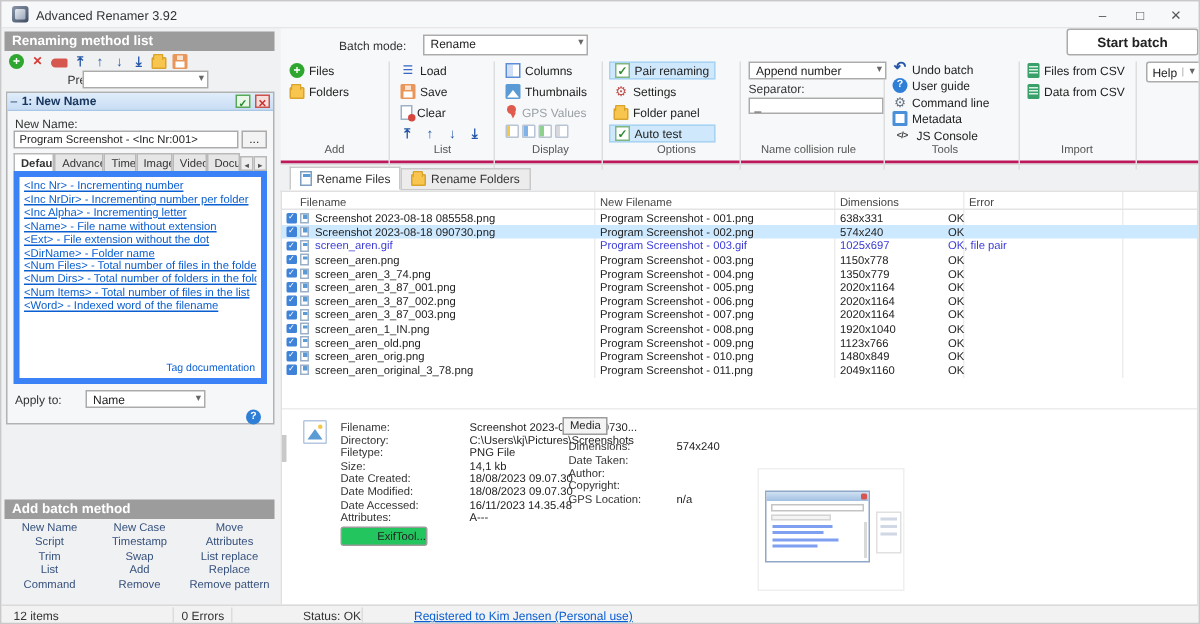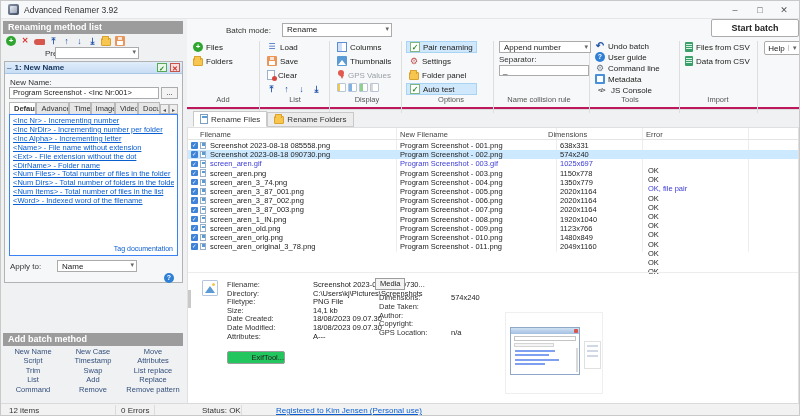--- a/index.html
+++ b/index.html
@@ -91,51 +91,51 @@
 .nn-label{position:absolute;left:5px;top:16px;color:#333;}
 .nn-input{position:absolute;left:4px;top:25px;width:150px;height:12px;background:#fff;border:1px solid #ababab;line-height:10px;padding:0 3px;font-size:7.5px;white-space:nowrap;overflow:hidden;}
 .nn-browse{position:absolute;right:4px;top:25px;width:17px;height:12px;background:#f3f3f3;border:1px solid #ababab;text-align:center;line-height:10px;}
 .mtabs{position:absolute;left:4px;top:40px;right:4px;height:12px;display:flex;align-items:flex-end;}
 .mtab{padding:1px 4px;font-size:7.5px;background:#e6e6e6;border:1px solid #b9b9b9;border-bottom:none;color:#333;white-space:nowrap;overflow:hidden;}
 .mtab.active{background:#fff;font-weight:bold;}
 .tscroll{width:9px;height:10px;background:#eee;border:1px solid #b9b9b9;text-align:center;flex:0 0 auto;}
 .tscroll::before{font-size:5px;color:#555;line-height:9px;}
 .tscroll.l::before{content:"◄";}
 .tscroll.r::before{content:"►";}
-.tagbox{position:absolute;left:4px;top:52px;right:4px;height:142px;background:#fff;border:1px solid #3b82f6;padding:2px 3px;}
+.tagbox{position:absolute;left:4px;top:52px;right:4px;height:142px;background:#fff;border:4px solid #3b82f6;padding:2px 3px;}
 .taglink{font-size:7.5px;line-height:8.9px;color:#0b5ed0;text-decoration:underline;white-space:nowrap;overflow:hidden;}
 .tagdoc{position:absolute;right:4px;bottom:3px;font-size:7px;color:#0b5ed0;}
 .applylab{position:absolute;left:5px;top:200px;color:#333;}
 .applycombo{position:absolute;left:52px;top:198px;width:80px;height:12px;}
 .qhelp{position:absolute;right:8px;top:211px;width:10px;height:10px;}
 .abm-grid{position:absolute;left:2px;top:328px;width:180px;}
 .bmrow{display:flex;height:9.4px;}
 .bmlink{flex:1;text-align:center;font-size:7.5px;color:#34507c;}
 
 .hsep{position:absolute;left:186px;top:108px;right:0;height:1px;background:#dcdcdc;}
 .modetabs{position:absolute;left:192px;top:111px;display:flex;align-items:flex-end;height:15px;}
 .modetab{display:flex;align-items:center;gap:3px;padding:2px 6px;border:1px solid #c9c9c9;background:#ececec;color:#333;font-size:8px;}
 .modetab.active{background:#fff;border-bottom:1px solid #fff;}
 .mainpanel{position:absolute;left:186px;top:126px;width:612px;height:276px;background:#fff;border:1px solid #e0e0e0;border-bottom:none;}
 .thead{position:absolute;left:0;top:1px;right:0;height:11px;border-bottom:1px solid #e4e4e4;color:#444;font-size:7.5px;}
 .thead span{position:absolute;top:1px;}
-.th-name{left:12px;}.th-new{left:212px;}.th-dim{left:360px;}.th-err{left:458px;}
+.th-name{left:12px;}.th-new{left:212px;}.th-dim{left:372px;}.th-err{left:458px;}
 .coldiv{position:absolute;top:0;width:1px;background:#ededed;height:124px;}
 .frows{position:absolute;left:0;top:13px;right:0;}
 .frow{position:relative;height:9.2px;line-height:9.2px;font-size:7.5px;white-space:nowrap;}
 .frow.sel{background:#cde9ff;}
 .frow.pair, .frow.pair .c-err{color:#3b3bd6;}
 .rowchk{position:absolute;left:3px;top:1.2px;width:6.5px;height:6.5px;background:#3f83d8;border-radius:1px;}
 .rowchk::before{content:"✓";color:#fff;font-size:5.5px;line-height:6.5px;display:block;text-align:center;}
 .rowfile{position:absolute;left:12px;top:0.8px;width:6px;height:7.5px;background:#fff;border:1px solid #9ab0c8;}
 .rowfile::before{content:"";position:absolute;left:0.5px;top:0.5px;width:3.5px;height:2.5px;background:#5b9bd5;}
 .c-name{position:absolute;left:22px;}
 .c-new{position:absolute;left:212px;}
 .c-dim{position:absolute;left:372px;}
-.c-err{position:absolute;left:460px;color:#222;margin-top:25px;}
+.c-err{position:absolute;left:444px;color:#222;}
 .splitline{position:absolute;left:0;top:144px;right:0;height:1px;background:#ececec;}
 .splithandle{position:absolute;left:0;top:162px;width:3px;height:18px;background:#c9c9c9;}
 
 .infoicon{position:absolute;left:14px;top:152px;width:16px;height:16px;background:#fff;border:1px solid #b5c7e0;border-radius:1px;}
 .infoicon::before{content:"";position:absolute;left:2px;bottom:2px;border-left:5px solid transparent;border-right:5px solid transparent;border-bottom:7px solid #5b9bd5;}
 .infoicon::after{content:"";position:absolute;right:2px;top:2px;width:3px;height:3px;border-radius:50%;background:#f2c84b;}
 .ifields{position:absolute;left:39px;top:153px;width:230px;}
 .irow{display:flex;height:8.6px;line-height:8.6px;font-size:7.5px;white-space:nowrap;}
 .ilab{width:86px;color:#333;}
 .ival{color:#222;}
@@ -544,20 +544,24 @@
         </div>
         <div class="irow">
           <span class="ilab">Date Created:</span>
           <span class="ival">18/08/2023 09.07.30</span>
         </div>
         <div class="irow">
           <span class="ilab">Date Modified:</span>
           <span class="ival">18/08/2023 09.07.30</span>
         </div>
         <div class="irow">
+          <span class="ilab">Date Accessed:</span>
+          <span class="ival">16/11/2023 14.35.48</span>
+        </div>
+        <div class="irow">
           <span class="ilab">Attributes:</span>
           <span class="ival">A---</span>
         </div>
       </div>
     <div class="exifbtn">ExifTool...</div>
     <div class="mediatab">Media</div>
     <div class="mfields" id="media-fields">
         <div class="mrow">
           <span class="mlab">Dimensions:</span>
           <span class="mval">574x240</span>

